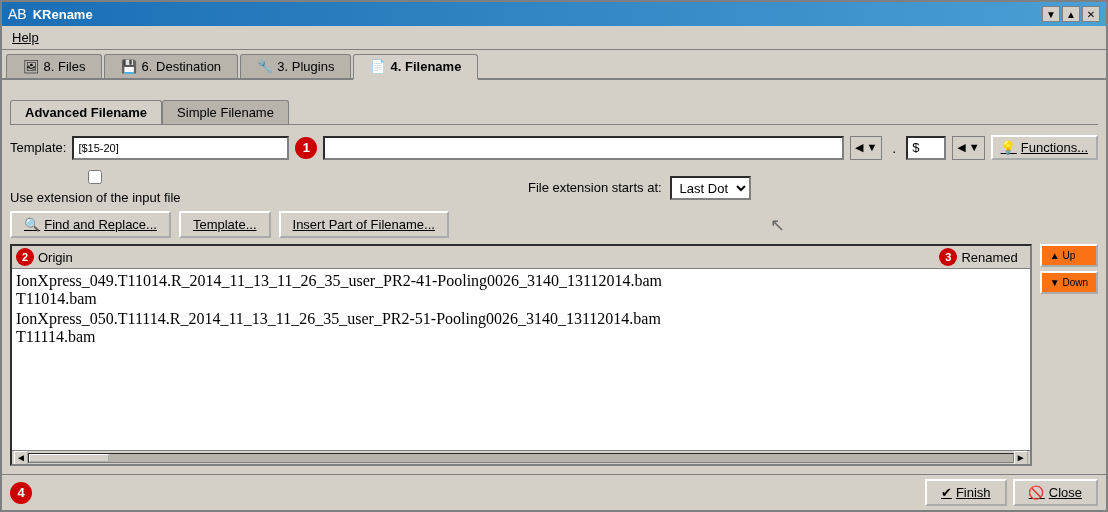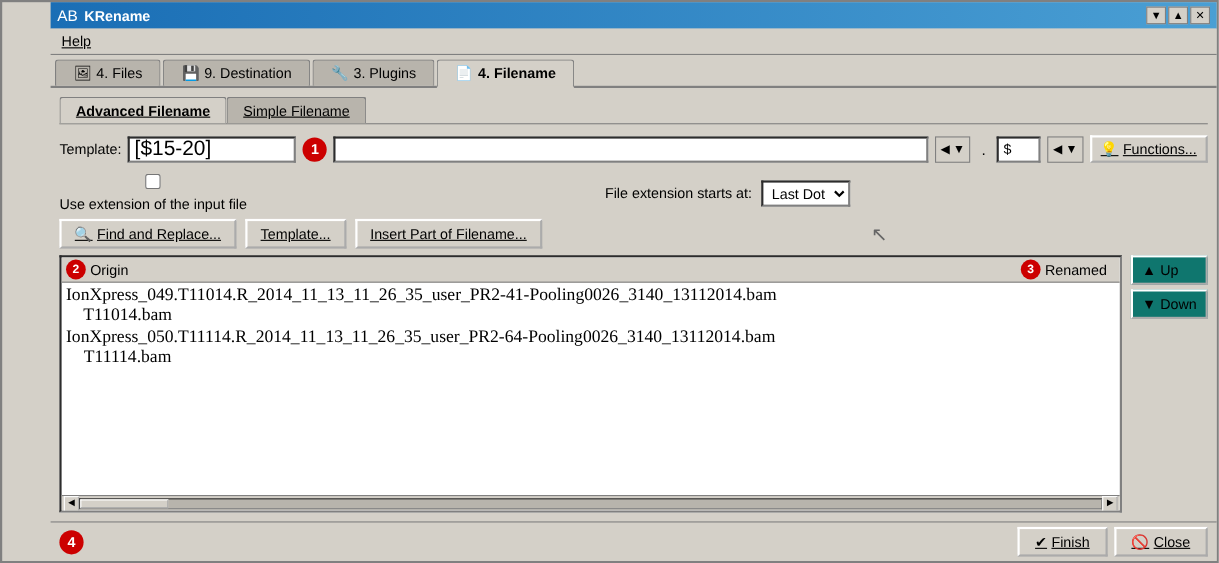--- a/index.html
+++ b/index.html
@@ -12,21 +12,20 @@
       overflow: hidden;
     }
 
     .window {
       width: 1108px;
       height: 512px;
       background: #d4d0c8;
       border: 2px solid #808080;
       display: flex;
       flex-direction: column;
-      padding-left: 44px;
     }
 
     .title-bar {
       background: linear-gradient(to right, #1a6eb5, #4a9fd4);
       color: white;
       padding: 3px 6px;
       display: flex;
       align-items: center;
       justify-content: space-between;
       height: 24px;
@@ -127,21 +126,21 @@
     }
 
     .sub-tab {
       padding: 4px 14px;
       background: #b8b4ac;
       border: 1px solid #808080;
       border-bottom: none;
       cursor: pointer;
       border-radius: 3px 3px 0 0;
       font-size: 13px;
-      text-decoration: underline;
+      margin-top: 12px;
     }
 
     .sub-tab.active {
       background: #d4d0c8;
       font-weight: bold;
     }
 
     .template-row {
       display: flex;
       align-items: center;
@@ -152,22 +151,22 @@
 
     .template-label {
       font-size: 13px;
       white-space: nowrap;
     }
 
     .template-input {
       background: white;
       border: 2px inset #808080;
       padding: 2px 4px;
-      font-size: 19px;
-      width: 153px;
+      font-size: 11px;
+      width: 217px;
       height: 24px;
     }
 
     .circle-badge {
       width: 22px;
       height: 22px;
       border-radius: 50%;
       background: #cc0000;
       color: white;
       font-weight: bold;
@@ -325,21 +324,21 @@
       flex-direction: column;
     }
 
     .file-origin {
       flex: 1;
       color: #000;
     }
 
     .file-renamed {
       width: 120px;
-      text-align: center;
+      text-align: left;
       padding-right: 8px;
       color: #000;
     }
 
     .scrollbar-area {
       height: 14px;
       background: #d4d0c8;
       border-top: 1px solid #808080;
       display: flex;
       align-items: center;
@@ -380,24 +379,24 @@
       flex-direction: column;
       gap: 4px;
       margin-left: 4px;
     }
 
     .up-btn, .down-btn {
       display: flex;
       align-items: center;
       gap: 4px;
       padding: 4px 8px;
-      background: #0f766e;
+      background: #f97316;
       border: 2px outset #ffffff;
       cursor: pointer;
-      font-size: 13px;
+      font-size: 10px;
       white-space: nowrap;
     }
 
     .bottom-bar {
       display: flex;
       justify-content: flex-end;
       align-items: center;
       padding: 4px 8px;
       gap: 6px;
       background: #d4d0c8;
@@ -457,25 +456,25 @@
     </div>
   </div>
 
   <div class="menu-bar">
     <span class="menu-item">Help</span>
   </div>
 
   <div class="tab-bar">
     <div class="tab">
       <span>🖼</span>
-      <span>4. Files</span>
+      <span>8. Files</span>
     </div>
     <div class="tab">
       <span>💾</span>
-      <span>9. Destination</span>
+      <span>6. Destination</span>
     </div>
     <div class="tab">
       <span>🔧</span>
       <span>3. Plugins</span>
     </div>
     <div class="tab active">
       <span>📄</span>
       <span>4. Filename</span>
     </div>
   </div>
@@ -543,21 +542,21 @@
               <div class="circle-badge" style="width:18px;height:18px;font-size:11px;">3</div>
               <span>Renamed</span>
             </div>
           </div>
           <div class="file-list-body">
             <div class="file-row">
               <span class="file-origin">IonXpress_049.T11014.R_2014_11_13_11_26_35_user_PR2-41-Pooling0026_3140_13112014.bam</span>
               <span class="file-renamed">T11014.bam</span>
             </div>
             <div class="file-row">
-              <span class="file-origin">IonXpress_050.T11114.R_2014_11_13_11_26_35_user_PR2-64-Pooling0026_3140_13112014.bam</span>
+              <span class="file-origin">IonXpress_050.T11114.R_2014_11_13_11_26_35_user_PR2-51-Pooling0026_3140_13112014.bam</span>
               <span class="file-renamed">T11114.bam</span>
             </div>
           </div>
           <div class="scrollbar-area">
             <div class="scrollbar-arrow">◄</div>
             <div class="scrollbar-track">
               <div class="scrollbar-thumb"></div>
             </div>
             <div class="scrollbar-arrow">►</div>
           </div>

